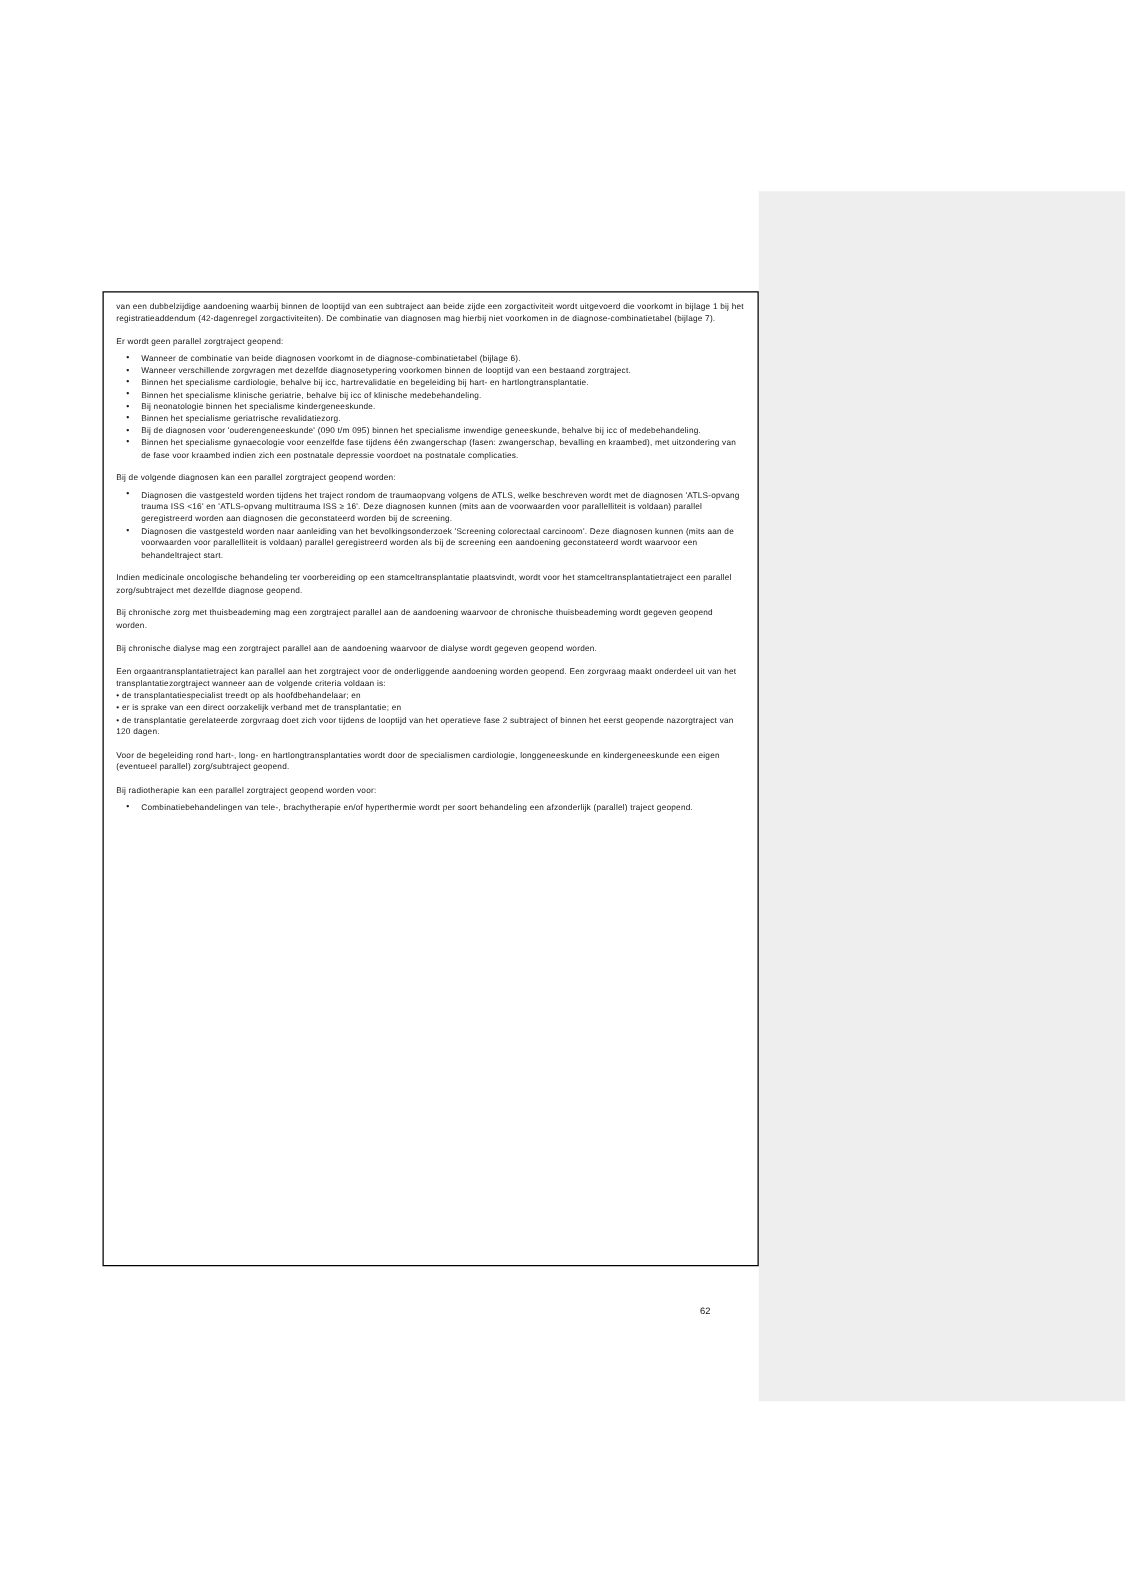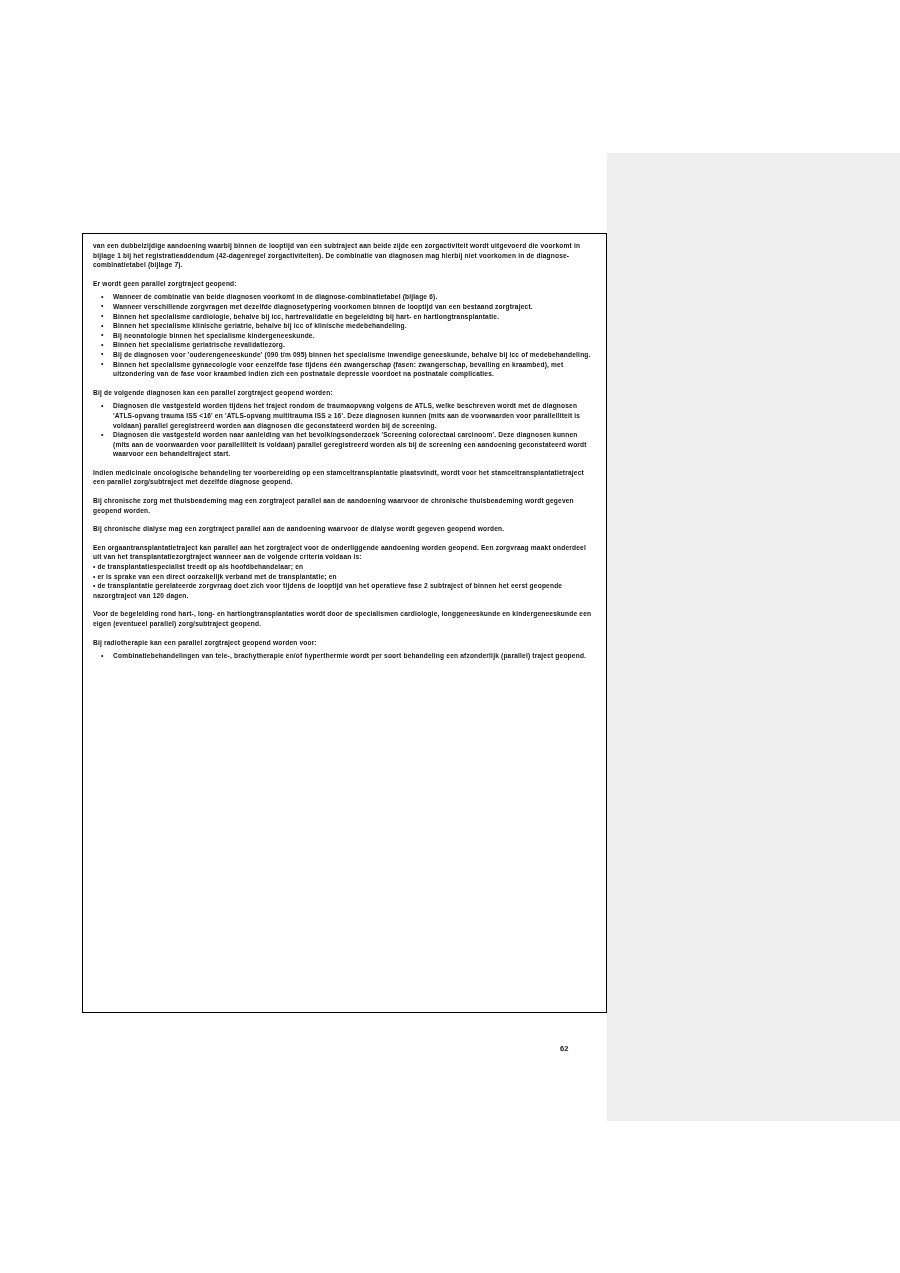--- a/index.html
+++ b/index.html
@@ -14,21 +14,20 @@
     font-family: "Liberation Sans", sans-serif;
     overflow: hidden;
   }
   .page {
     position: absolute;
     left: 0;
     top: 0;
     width: 900px;
     height: 1273px;
     background: #ffffff;
-    font-weight: bold;
   }
   
   .side-band {
     position: absolute;
     left: 607px;
     top: 153px;
     width: 293px;
     height: 968px;
     background: #eeeeee;
   }

